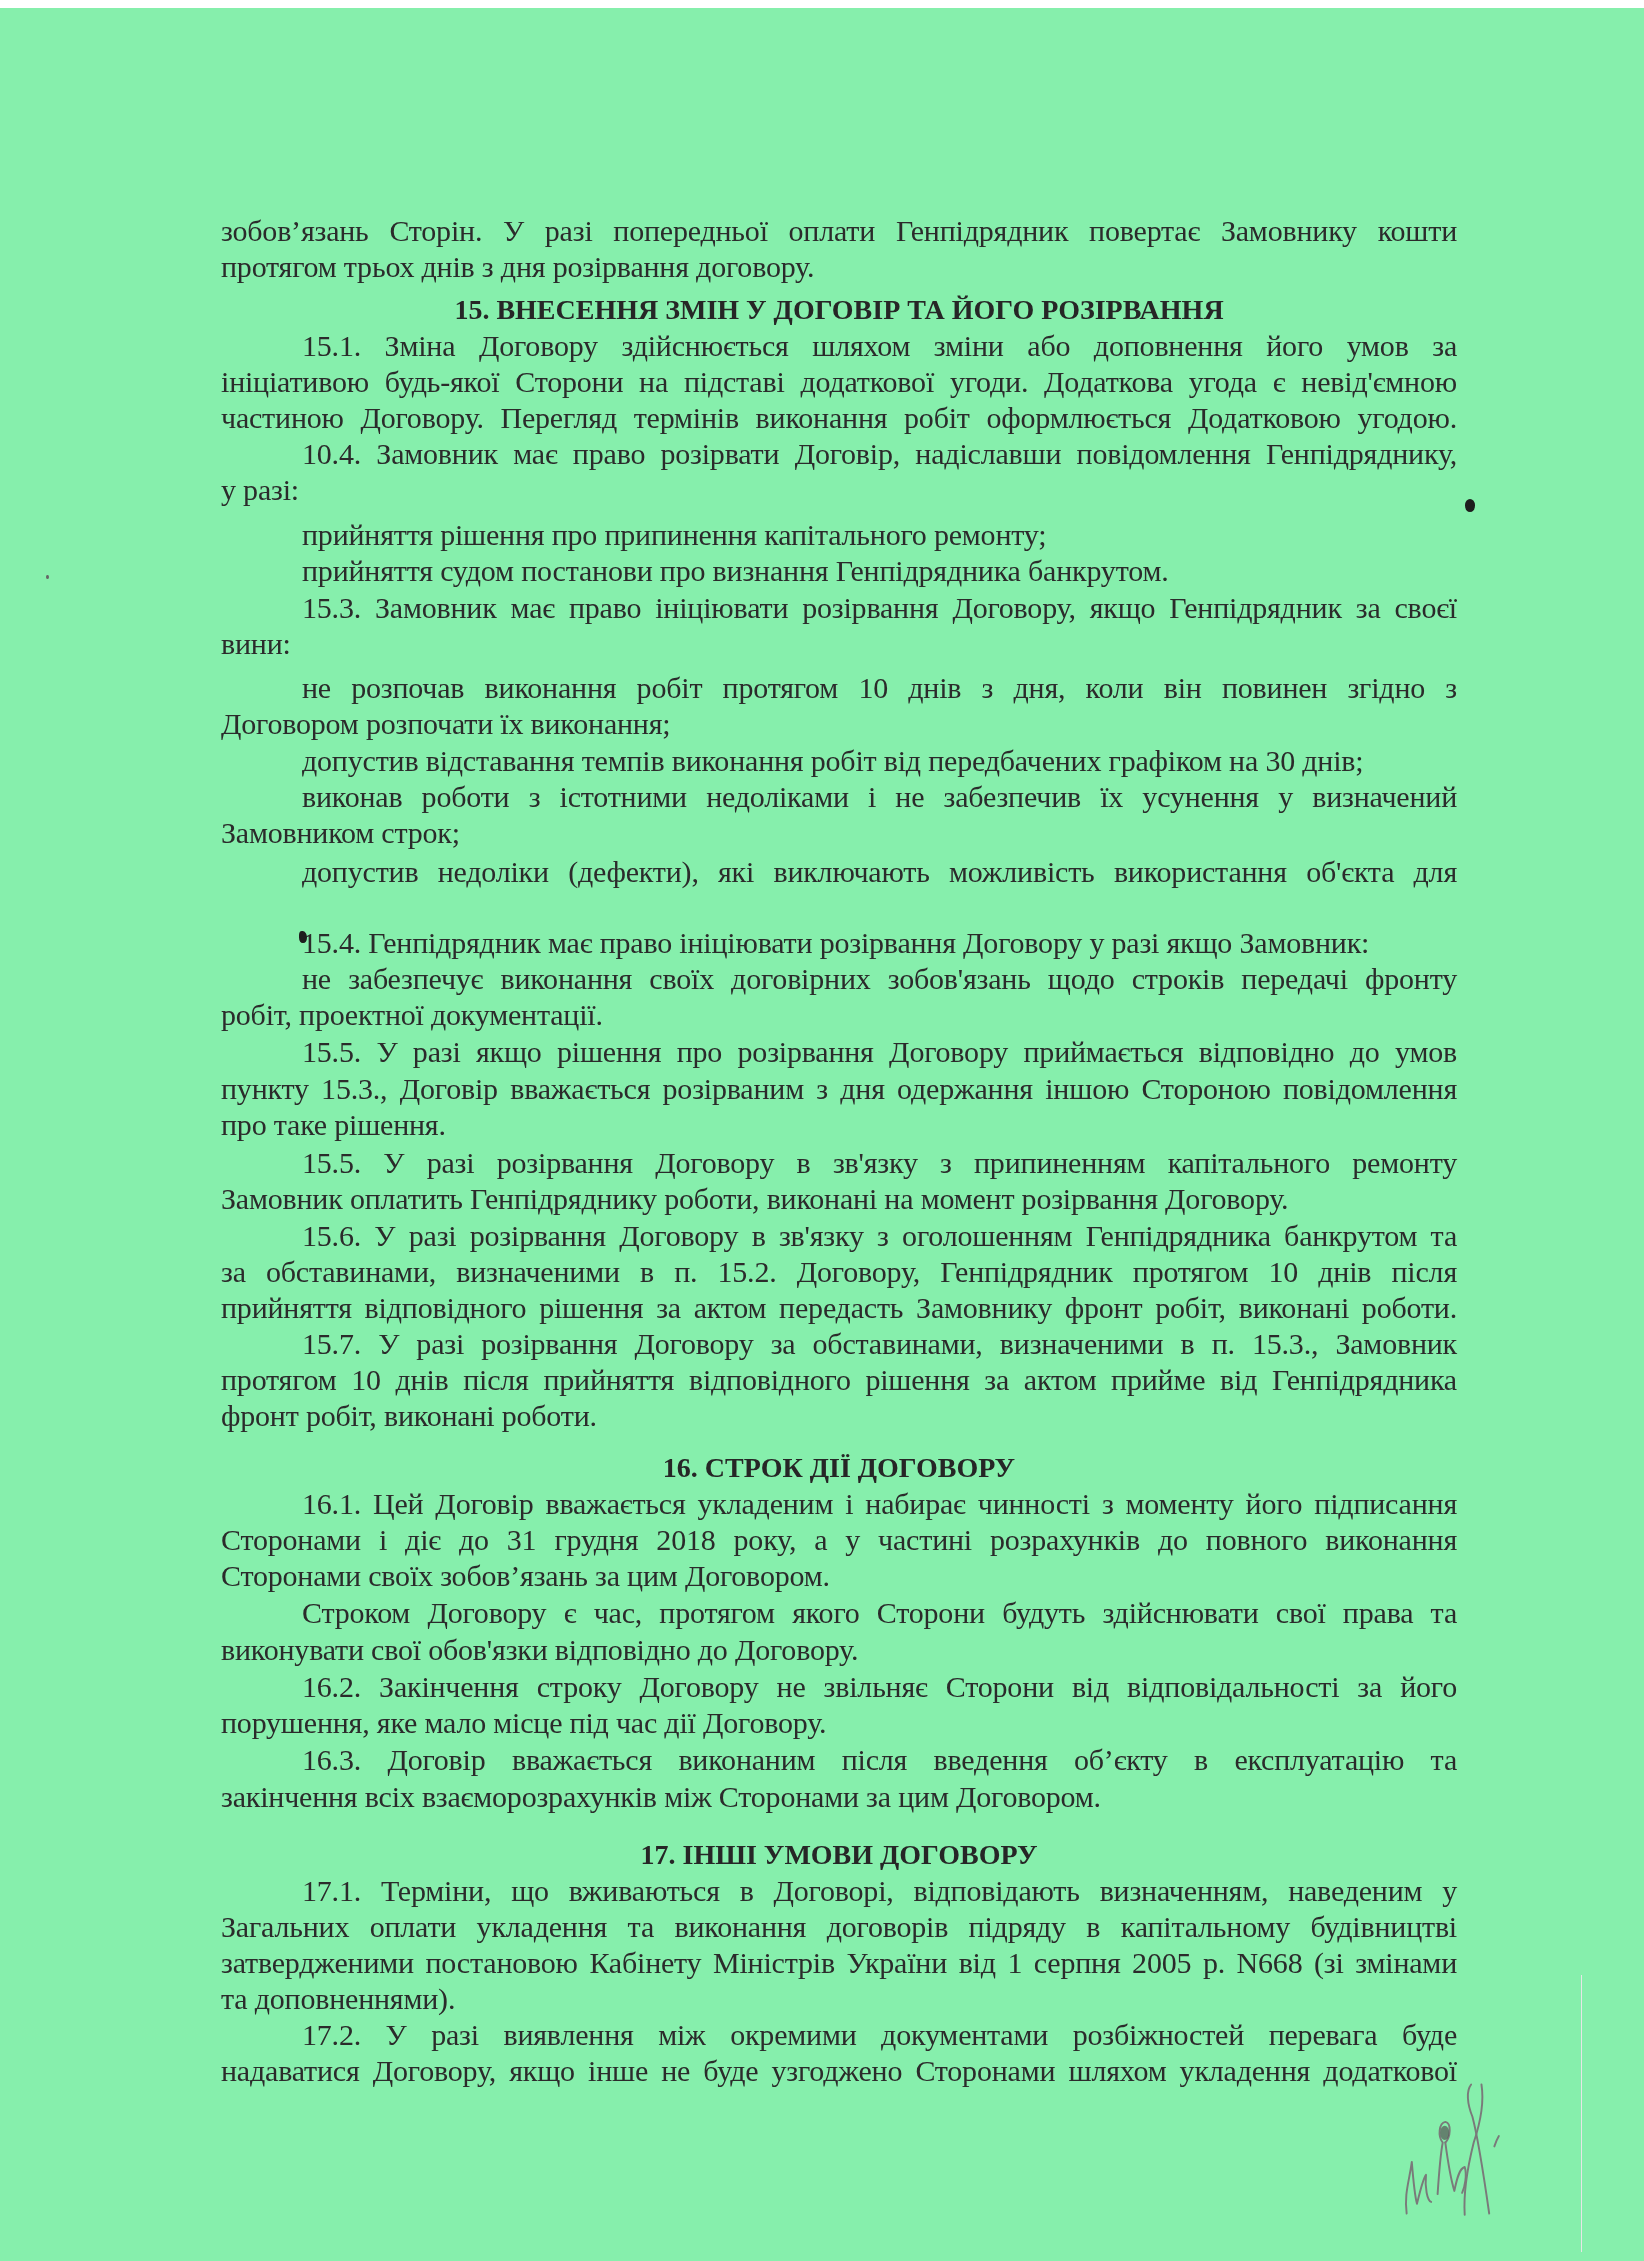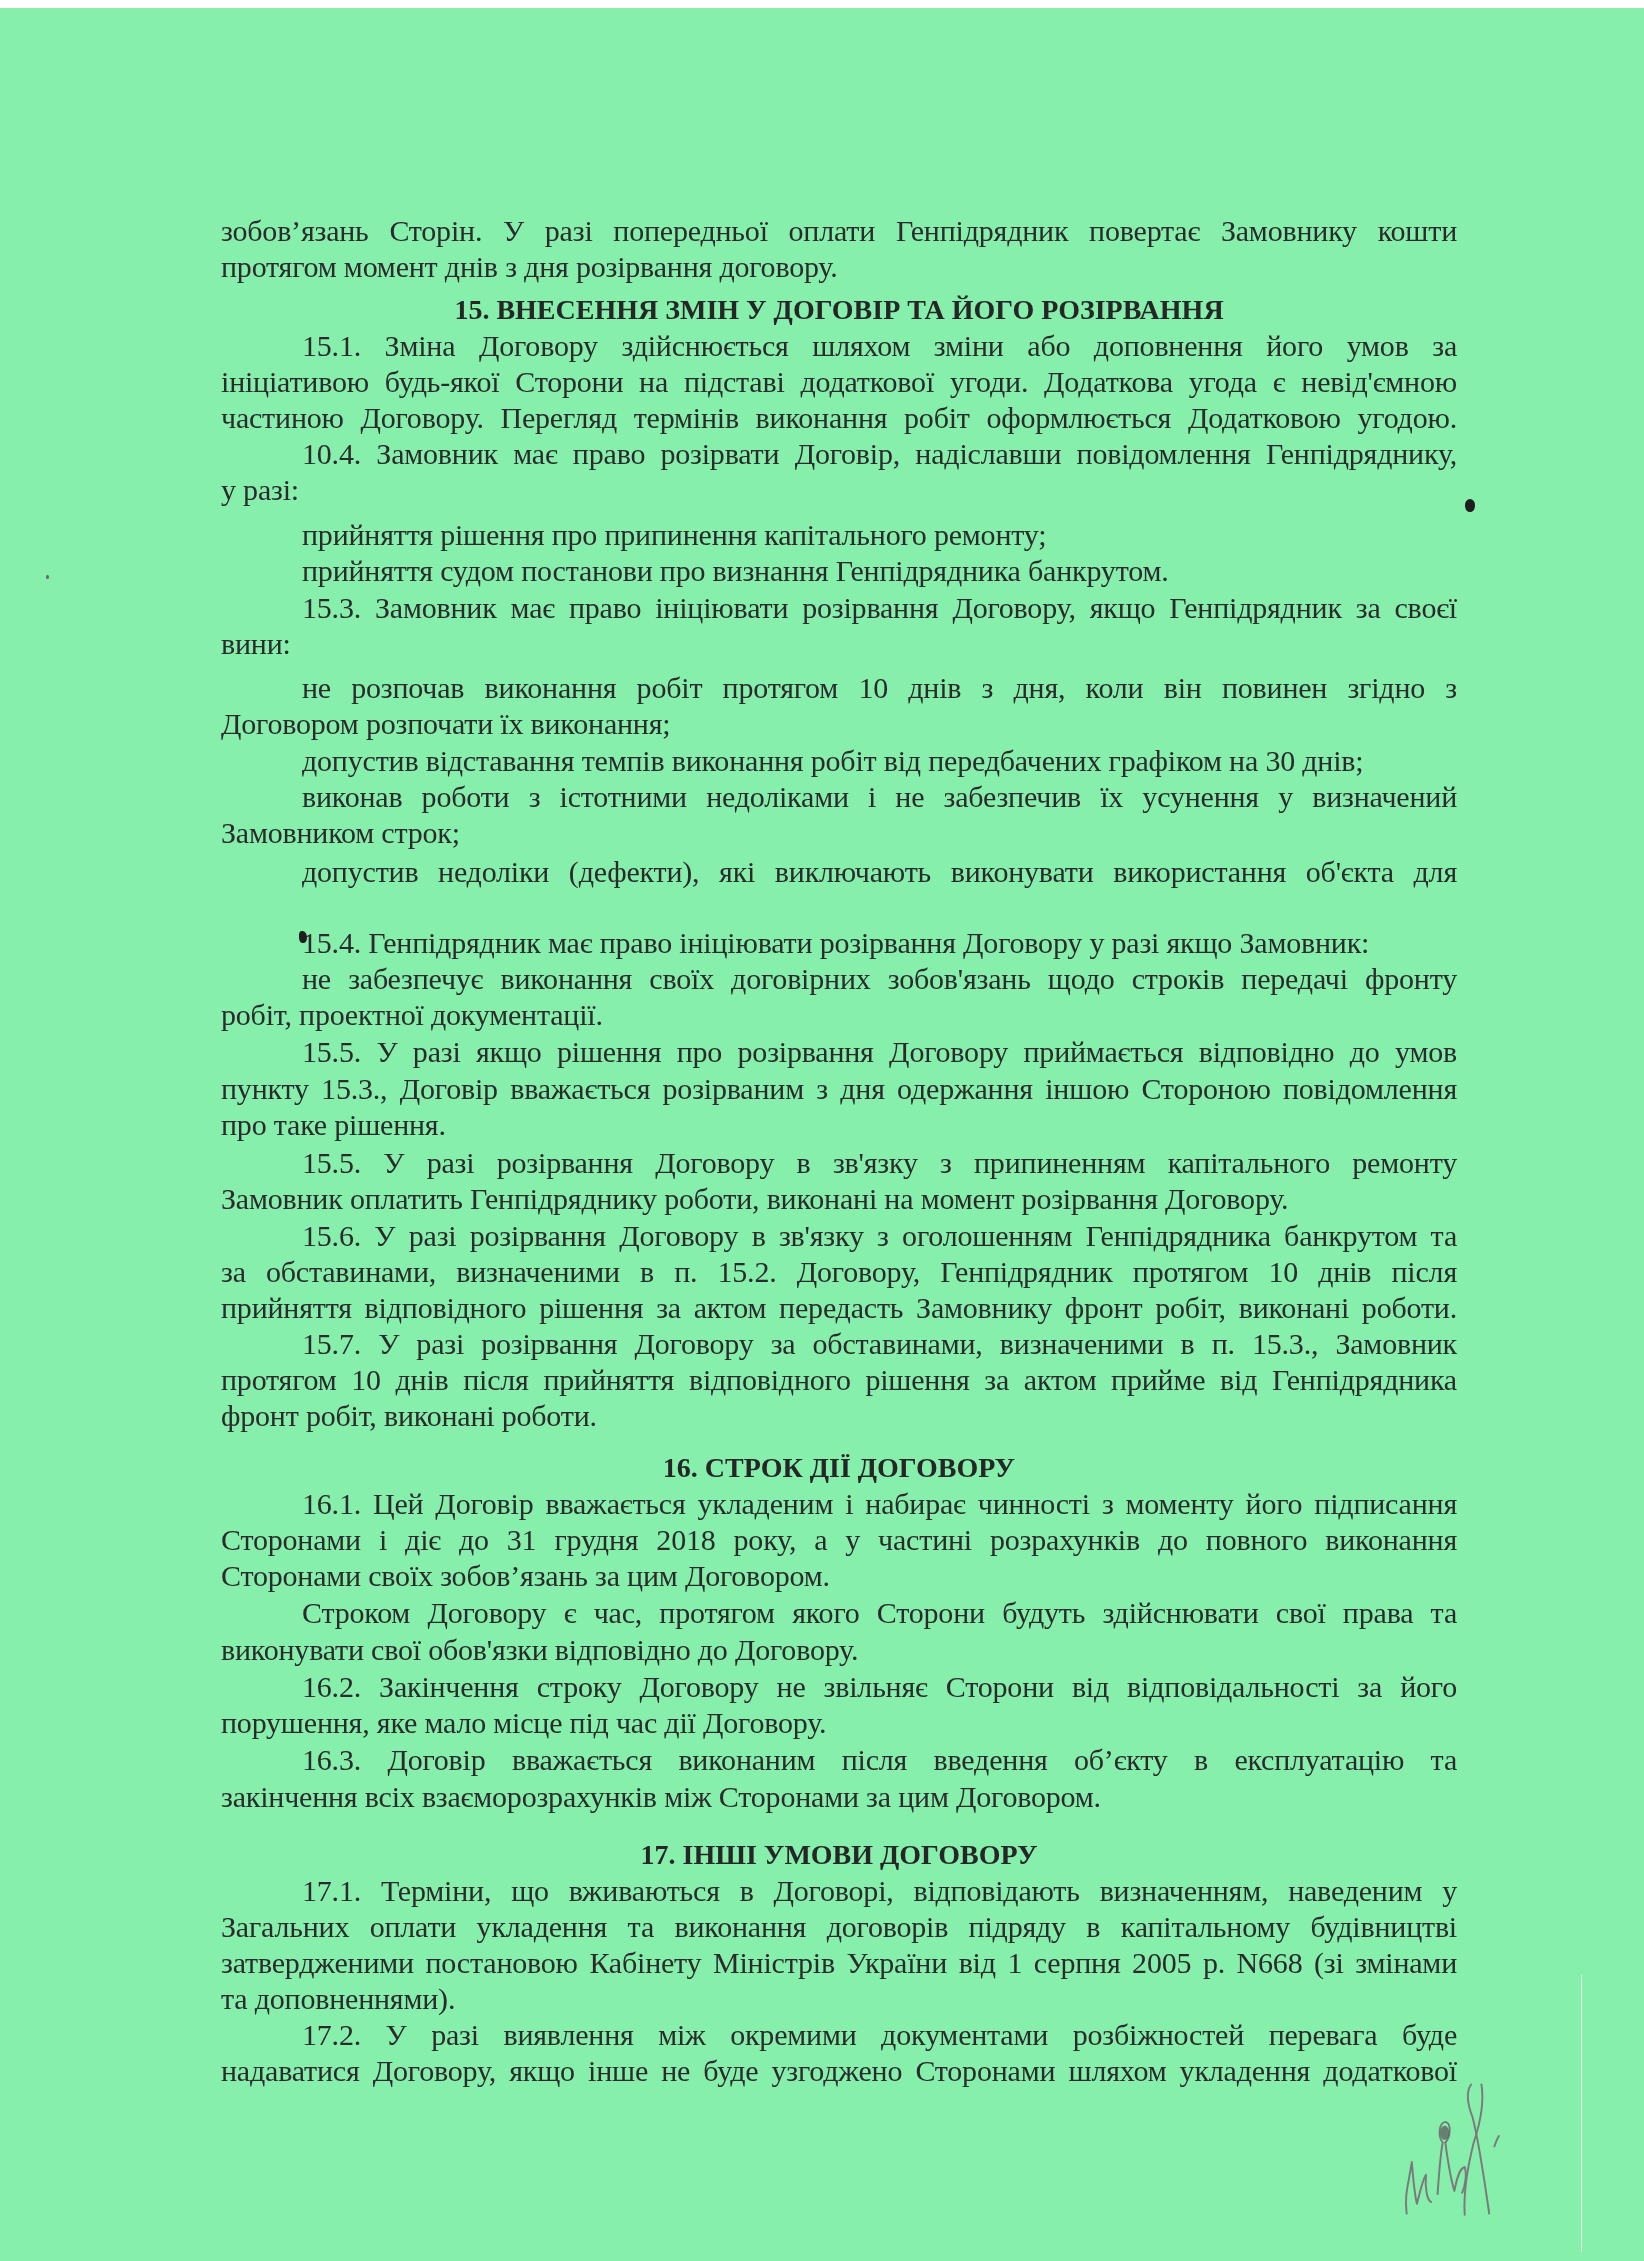--- a/index.html
+++ b/index.html
@@ -33,38 +33,38 @@
   .speck { position: absolute; background: #1e1e1e; border-radius: 50%; }
   .edge-line { position: absolute; background: #e6e6e6; }
   .signature { position: absolute; left: 1386px; top: 2057px; width: 129px; height: 168px; }
 </style>
 </head>
 <body>
 
 <div class="page">
 
   <div class="line just" style="top:205px">зобов’язань Сторін. У разі попередньої оплати Генпідрядник повертає Замовнику кошти</div>
-  <div class="line" style="top:241px">протягом момент днів з дня розірвання договору.</div>
+  <div class="line" style="top:241px">протягом трьох днів з дня розірвання договору.</div>
 
   <div class="heading" style="top:284px">15. ВНЕСЕННЯ ЗМІН У ДОГОВІР ТА ЙОГО РОЗІРВАННЯ</div>
   <div class="line just ind" style="top:320px">15.1. Зміна Договору здійснюється шляхом зміни або доповнення його умов за</div>
   <div class="line just" style="top:356px">ініціативою будь-якої Сторони на підставі додаткової угоди. Додаткова угода є невід'ємною</div>
   <div class="line just" style="top:392px">частиною Договору. Перегляд термінів виконання робіт оформлюється Додатковою угодою.</div>
   <div class="line just ind" style="top:428px">10.4. Замовник має право розірвати Договір, надіславши повідомлення Генпідряднику,</div>
   <div class="line" style="top:464px">у разі:</div>
   <div class="line ind" style="top:509px">прийняття рішення про припинення капітального ремонту;</div>
   <div class="line ind" style="top:545px">прийняття судом постанови про визнання Генпідрядника банкрутом.</div>
   <div class="line just ind" style="top:582px">15.3. Замовник має право ініціювати розірвання Договору, якщо Генпідрядник за своєї</div>
   <div class="line" style="top:618px">вини:</div>
   <div class="line just ind" style="top:662px">не розпочав виконання робіт протягом 10 днів з дня, коли він повинен згідно з</div>
   <div class="line" style="top:698px">Договором розпочати їх виконання;</div>
   <div class="line ind" style="top:735px">допустив відставання темпів виконання робіт від передбачених графіком на 30 днів;</div>
   <div class="line just ind" style="top:771px">виконав роботи з істотними недоліками і не забезпечив їх усунення у визначений</div>
   <div class="line" style="top:807px">Замовником строк;</div>
-  <div class="line just ind" style="top:846px">допустив недоліки (дефекти), які виключають виконувати використання об'єкта для</div>
+  <div class="line just ind" style="top:846px">допустив недоліки (дефекти), які виключають можливість використання об'єкта для</div>
   <div class="line ind" style="top:917px">15.4. Генпідрядник має право ініціювати розірвання Договору у разі якщо Замовник:</div>
   <div class="line just ind" style="top:953px">не забезпечує виконання своїх договірних зобов'язань щодо строків передачі фронту</div>
   <div class="line" style="top:989px">робіт, проектної документації.</div>
   <div class="line just ind" style="top:1026px">15.5. У разі якщо рішення про розірвання Договору приймається відповідно до умов</div>
   <div class="line just" style="top:1063px">пункту 15.3., Договір вважається розірваним з дня одержання іншою Стороною повідомлення</div>
   <div class="line" style="top:1099px">про таке рішення.</div>
   <div class="line just ind" style="top:1137px">15.5. У разі розірвання Договору в зв'язку з припиненням капітального ремонту</div>
   <div class="line" style="top:1173px">Замовник оплатить Генпідряднику роботи, виконані на момент розірвання Договору.</div>
   <div class="line just ind" style="top:1210px">15.6. У разі розірвання Договору в зв'язку з оголошенням Генпідрядника банкрутом та</div>
   <div class="line just" style="top:1246px">за обставинами, визначеними в п. 15.2. Договору, Генпідрядник протягом 10 днів після</div>

